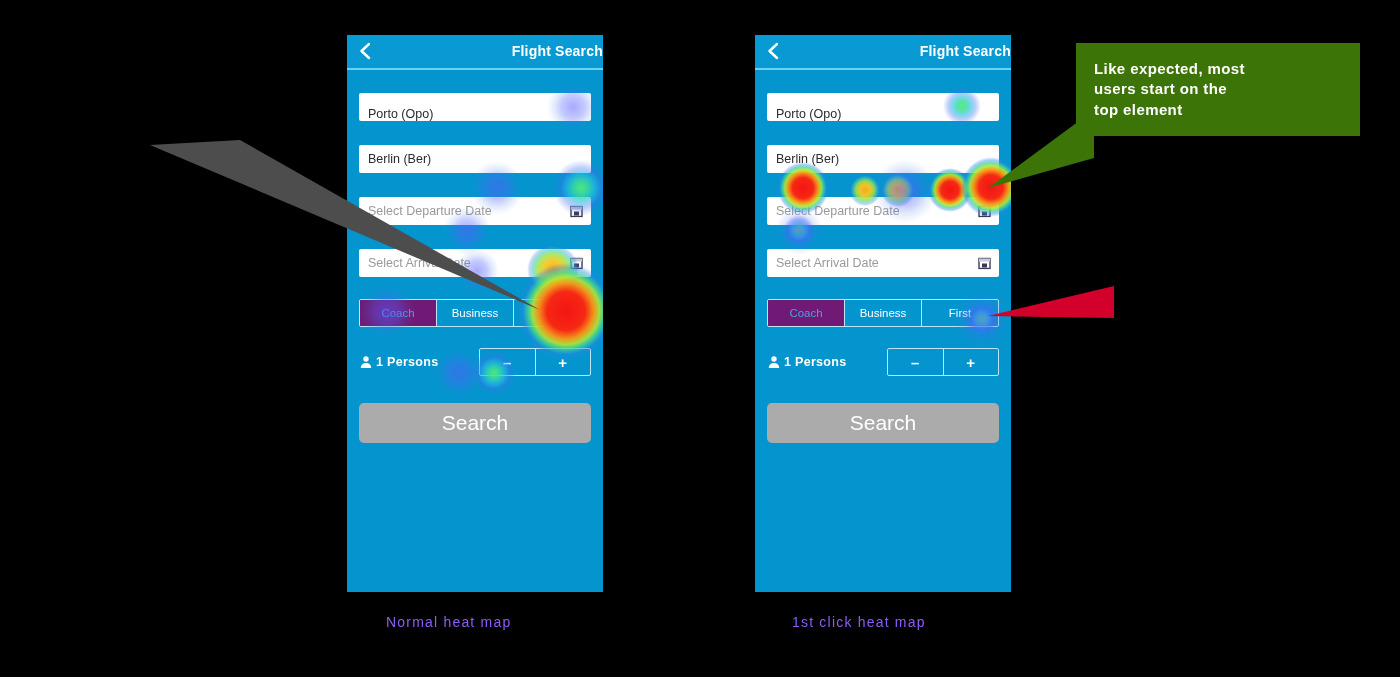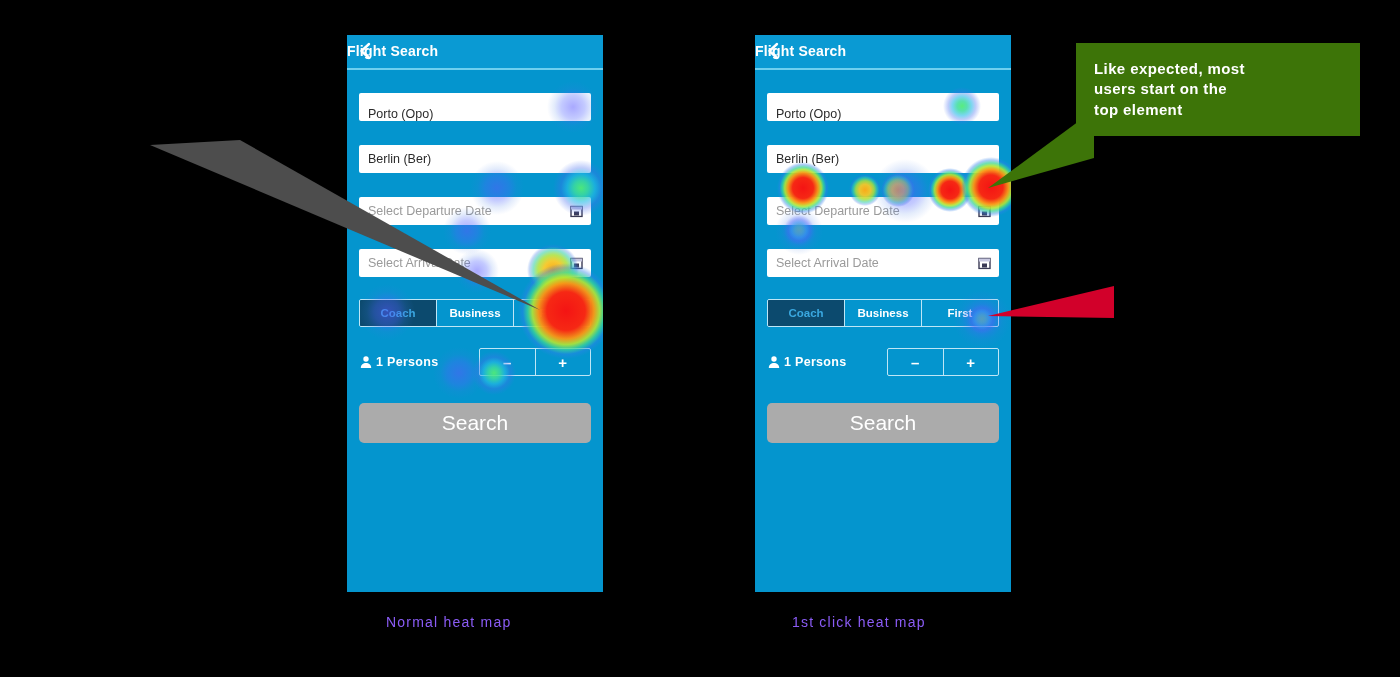--- a/index.html
+++ b/index.html
@@ -37,21 +37,21 @@
 
   .phone-header {
     position: relative;
     height: 33px;
     background: #0a9ad3;
     border-bottom: 2px solid #6fd0ef;
   }
   .phone-title {
     position: absolute;
     left: 0; right: 0; top: 8px;
-    text-align: left;
+    text-align: right;
     font-size: 14px;
     font-weight: bold;
     color: #ffffff;
     letter-spacing: 0.2px;
   }
   .back-chevron {
     position: absolute;
     left: 12px;
     top: 7px;
     width: 12px;
@@ -99,28 +99,28 @@
     border: 1px solid #bfe6f6;
     border-radius: 2px;
     overflow: hidden;
   }
   .seg {
     flex: 1;
     display: flex;
     align-items: center;
     justify-content: center;
     font-size: 11.5px;
-    font-weight: bold;
+    font-weight: normal;
     color: #ffffff;
     border-right: 1px solid #bfe6f6;
     background: transparent;
   }
   .seg:last-child { border-right: none; }
   .seg.active {
-    background: #0c4a6e;
+    background: #701a75;
     color: #3aa8e0;
   }
 
   
   .persons-row {
     display: flex;
     align-items: center;
     margin-top: 22px;
     height: 26px;
   }

